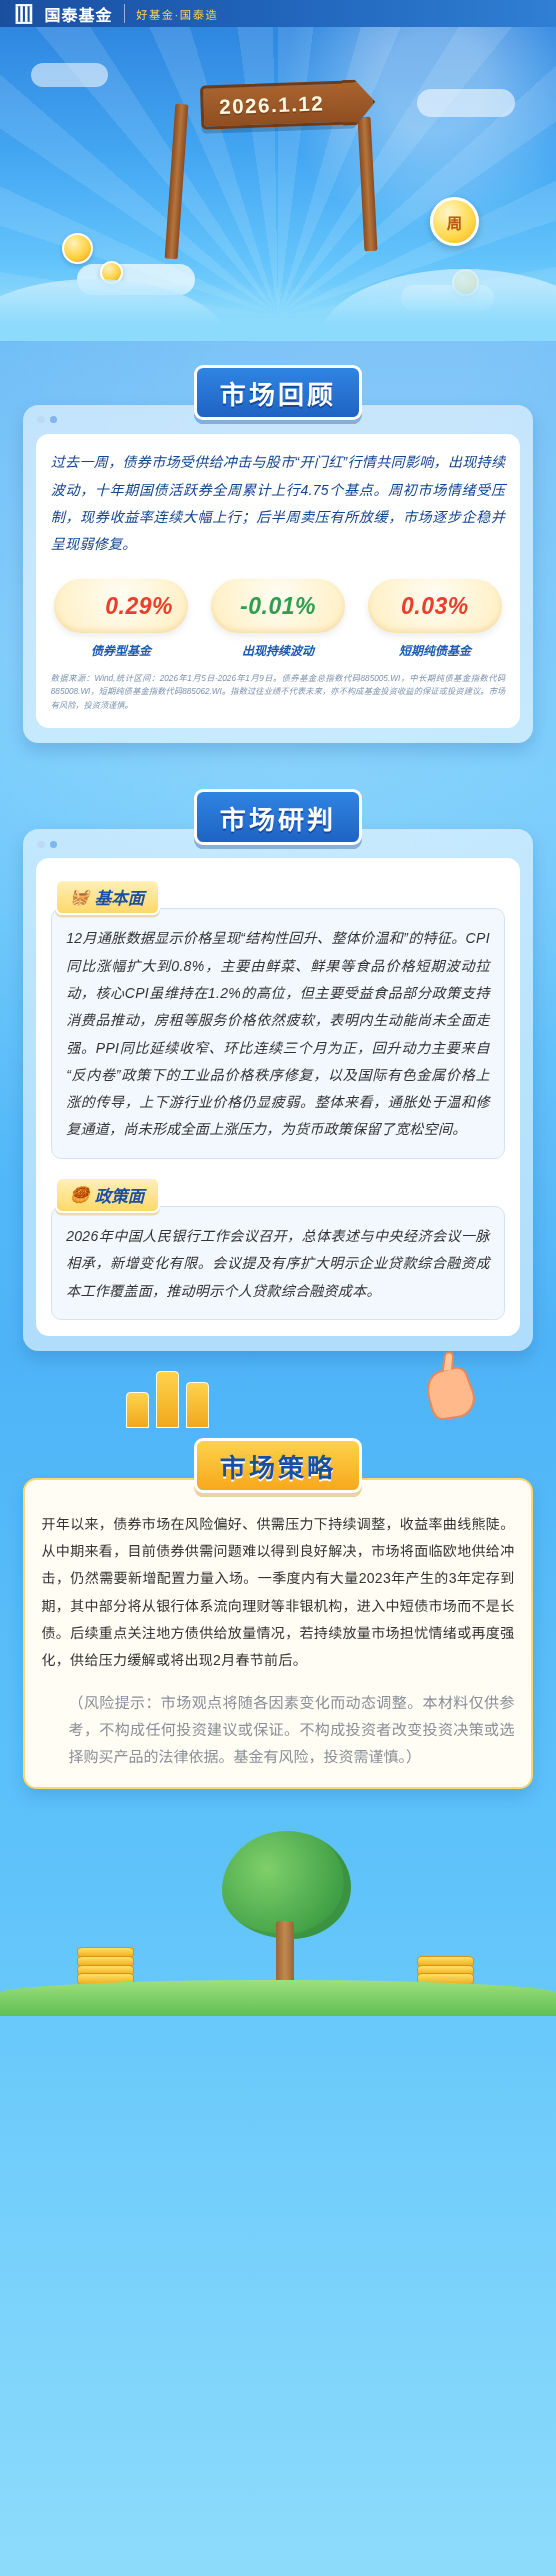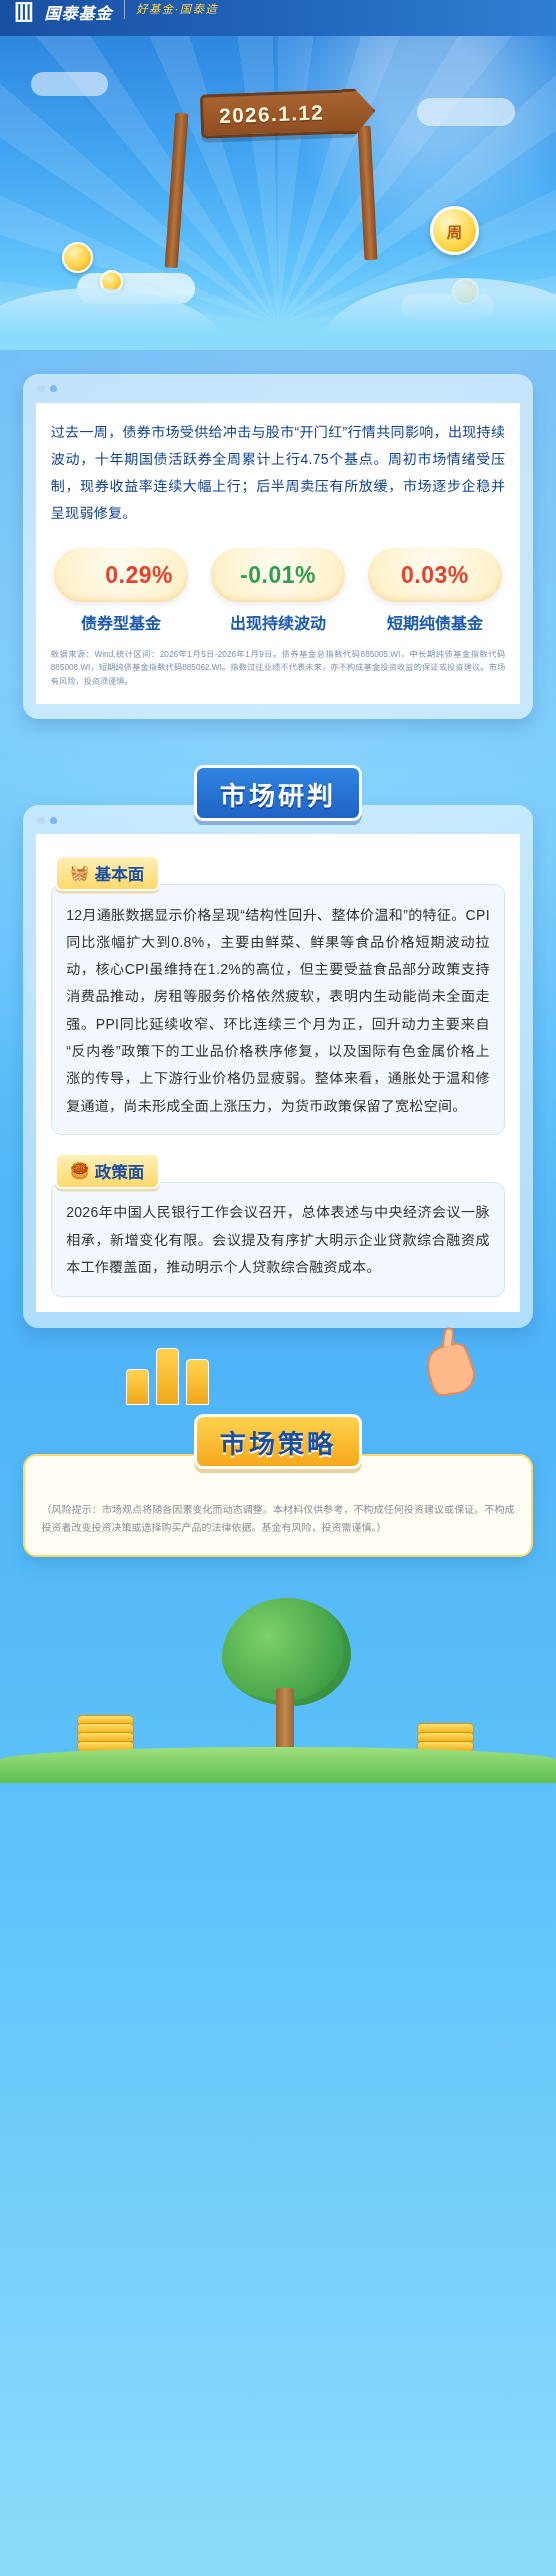--- a/index.html
+++ b/index.html
@@ -20,27 +20,26 @@
       linear-gradient(180deg,#49b4f8 0%, #3ba4f3 12%, #57c0fb 30%, #4fb4f7 52%, #5fc3fa 72%, #7ad2fb 88%, #8fdcfb 100%);
     overflow: hidden;
   }
   
   .cloud { position:absolute; background:#ffffff; border-radius:52px; opacity:.55; }
   .cloud:before, .cloud:after{ content:""; position:absolute; background:#fff; border-radius:50%; }
 
   
   .brandbar {
     position: relative;
-    height: 36px;
+    height: 27px;
     background: linear-gradient(90deg,#1a4fa0 0%, #1f62b8 45%, #2f7fd4 100%);
     display: flex;
-    align-items: flex-start;
+    align-items: center;
     padding: 0 14.4px;
     z-index: 5;
-    font-style: italic;
   }
   .brand-logo-mark {
     width: 24px; height: 24px; flex: 0 0 24px;
     display:flex; align-items:center; justify-content:center;
     color:#fff;
   }
   .brand-logo-mark svg { display:block; }
   .brand-name {
     color:#fff; font-size: 16px; font-weight: bold; letter-spacing: 1px;
     margin-left: 6.2px; white-space: nowrap;
@@ -161,21 +160,21 @@
     border-radius: 13.4px;
     padding: 32px 17.5px 17.5px;
     box-shadow: 0 7.2px 15.5px rgba(10,60,130,.18);
   }
   .panel.outer {
     background: rgba(255,255,255,.55);
     padding: 29px 13.4px 15.5px;
     border-radius: 15.5px;
   }
   .panel-inner {
-    background:#fff; border-radius: 1px; padding: 15.5px 14.4px;
+    background:#fff; border-radius: 13px; padding: 15.5px 14.4px; font-style: italic;
   }
   .dots { position:absolute; top: 11.3px; left: 14.4px; display:flex; gap: 5.2px; }
   .dot { width: 7.2px; height: 7.2px; border-radius: 50%; background:#bcd9f5; }
   .dot.b { background:#7fb6ee; }
 
   .body-text {
     font-size: 14px; line-height: 1.95; color: #12448f; text-align: justify;
     letter-spacing: 0.3px;
   }
   .body-text.dark { color:#333333; }
@@ -184,21 +183,21 @@
   .kpi-row { display:flex; justify-content: space-between; margin: 20.6px 3.1px 13.4px; }
   .kpi { width: 30%; text-align:center; }
   .kpi-bubble {
     position: relative;
     height: 54px; border-radius: 27px;
     background: radial-gradient(circle at 50% 30%, #fffdf2, #ffeec0);
     display:flex; align-items:center; justify-content:center;
     box-shadow: inset 0 -3.1px 5.2px rgba(230,190,110,.35), 0 3.1px 7.2px rgba(0,0,0,.08);
   }
   .kpi-val { font-size: 23px; font-weight: bold; letter-spacing: 0.5px; }
-  .kpi-label { margin-top: 8.2px; font-size: 16px; font-weight: bold; color:#1d5bb0; }
+  .kpi-label { margin-top: 8.2px; font-size: 12px; font-weight: bold; color:#1d5bb0; }
   .kpi-note {
     margin-top: 7.2px; font-size: 8.2px; line-height: 1.65; color:#7d93ae; text-align: justify;
   }
 
   
   .subcard { position: relative; margin-top: 17.5px; }
   .subcard:first-of-type { margin-top: 5.2px; }
   .sub-tab {
     position: relative; display:inline-flex; align-items:center; gap:5.2px;
     background: linear-gradient(180deg,#fff0b8,#ffd86a);
@@ -221,21 +220,21 @@
 
   
   .strategy-card {
     background: #fffdf4;
     border: 2.6px solid #ffd86a;
     border-radius: 13.4px;
     padding: 31px 16.5px 17.5px;
     box-shadow: 0 7.2px 15.5px rgba(10,60,130,.15);
   }
   .risk-note {
-    margin-top: 14.4px; font-size: 10px; line-height: 1.8; color:#8a8f98; text-align: justify;
+    margin-top: 14.4px; font-size: 15px; line-height: 1.8; color:#8a8f98; text-align: justify; margin-left: 27px;
   }
 
   
   .bottom-art { position: relative; height: 216px; margin-top: 10.3px; }
   .tree-trunk {
     position:absolute; left: 276px; bottom: 33px; width: 17.5px; height: 62px;
     background: linear-gradient(90deg,#9a6434,#c08a4e,#9a6434); border-radius: 3.1px;
   }
   .tree-leaves {
     position:absolute; left: 222px; bottom: 77px; width: 129px; height: 108px;
@@ -303,20 +302,23 @@
     <div class="hero-coin" style="right:77px; top:242px; width:27px; height:27px;"></div>
 
     <div class="hero-badge">周</div>
 
     <div class="hero-hill" style="left:-41px; width:268px; height:62px;"></div>
     <div class="hero-hill" style="right:-52px; width:289px; height:72px;"></div>
     <div class="hero-ground"></div>
   </div>
 
   <div class="section" style="margin-top:24px;">
+    <div class="sec-title-wrap">
+      <div class="sec-title">市场回顾</div>
+    </div>
     <div class="panel outer">
       <div class="dots">
         <span class="dot"></span>
         <span class="dot b"></span>
       </div>
       <div class="panel-inner">
         <p class="body-text">过去一周，债券市场受供给冲击与股市“开门红”行情共同影响，出现持续波动，十年期国债活跃券全周累计上行4.75个基点。周初市场情绪受压制，现券收益率连续大幅上行；后半周卖压有所放缓，市场逐步企稳并呈现弱修复。</p>
 
         <div class="kpi-row">
           <div class="kpi">
@@ -394,20 +396,21 @@
         </svg>
       </div>
     </div>
   </div>
 
   <div class="section" style="margin-top:9.3px;">
     <div class="sec-title-wrap">
       <div class="sec-title gold">市场策略</div>
     </div>
     <div class="strategy-card">
+      <p class="body-text dark">开年以来，债券市场在风险偏好、供需压力下持续调整，收益率曲线熊陡。从中期来看，目前债券供需问题难以得到良好解决，市场将面临欧地供给冲击，仍然需要新增配置力量入场。一季度内有大量2023年产生的3年定存到期，其中部分将从银行体系流向理财等非银机构，进入中短债市场而不是长债。后续重点关注地方债供给放量情况，若持续放量市场担忧情绪或再度强化，供给压力缓解或将出现2月春节前后。</p>
       <p class="risk-note">（风险提示：市场观点将随各因素变化而动态调整。本材料仅供参考，不构成任何投资建议或保证。不构成投资者改变投资决策或选择购买产品的法律依据。基金有风险，投资需谨慎。）</p>
     </div>
   </div>
 
   <div class="bottom-art">
     <div class="coin-pile" style="left:77px;">
       <div class="coin-stack-coin"></div>
       <div class="coin-stack-coin"></div>
       <div class="coin-stack-coin"></div>
       <div class="coin-stack-coin"></div>

